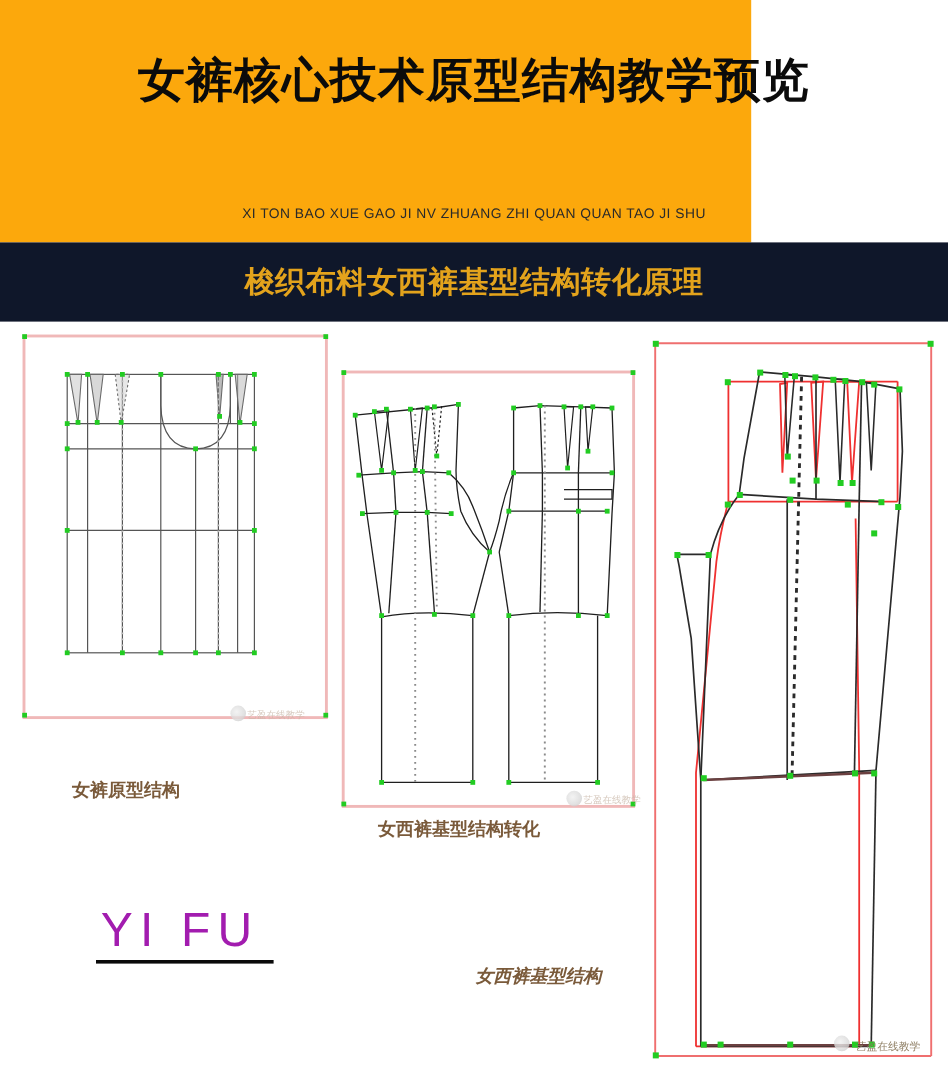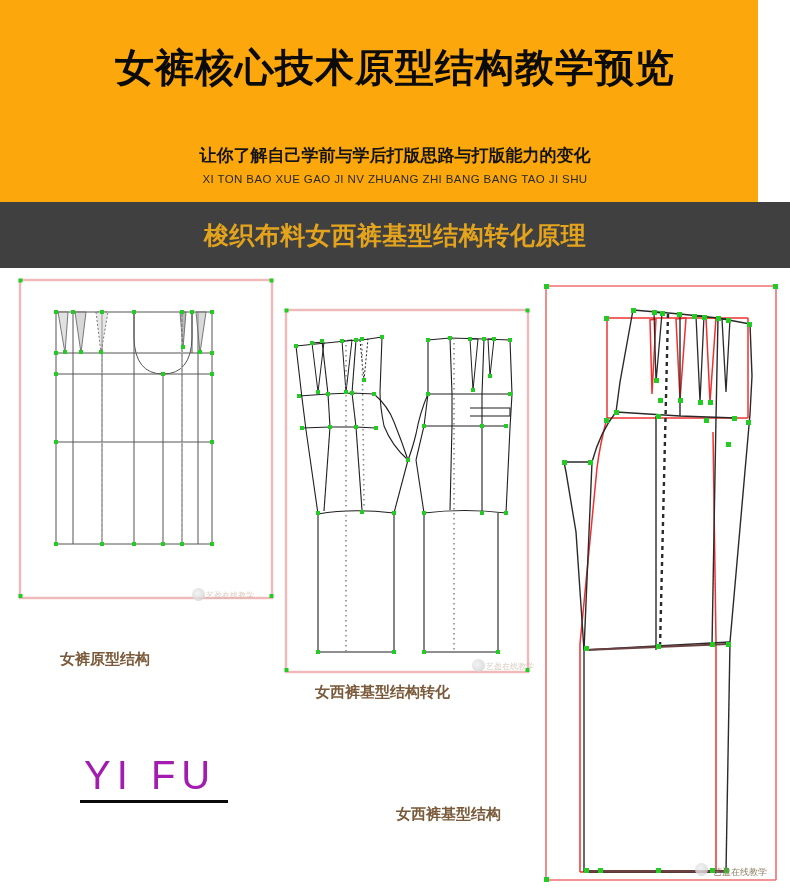--- a/index.html
+++ b/index.html
@@ -12,21 +12,21 @@
     background: #ffffff;
     font-family: "Liberation Sans", "DejaVu Sans", sans-serif;
     overflow: hidden;
     position: relative;
   }
 
   
   .header-band {
     position: absolute;
     left: 0; top: 0;
-    width: 758px;
+    width: 626px;
     height: 202px;
     background: #fca80c;
   }
   .page-title {
     position: absolute;
     left: 0; top: 44px;
     width: 790px;
     text-align: center;
     font-size: 39px;
     line-height: 48px;
@@ -57,21 +57,21 @@
     color: #2a2a2a;
     font-family: "Liberation Sans", sans-serif;
   }
 
   
   .black-band {
     position: absolute;
     left: 0; top: 202px;
     width: 790px;
     height: 66px;
-    background: #404040;
+    background: #0f172a;
   }
   .black-band-text {
     position: absolute;
     left: 0; top: 16px;
     width: 790px;
     text-align: center;
     font-size: 25px;
     line-height: 34px;
     font-weight: bold;
     color: #e3a31c;
@@ -89,21 +89,21 @@
     position: absolute;
     font-size: 15px;
     line-height: 20px;
     color: #7a5a3a;
     font-weight: bold;
     white-space: nowrap;
   }
 
   #caption-1 { left: 60px;  top: 609px; margin-top: 40px; }
   #caption-2 { left: 315px; top: 682px; text-align: center; }
-  #caption-3 { left: 396px; top: 804px; }
+  #caption-3 { left: 396px; top: 804px; font-style: italic; }
 
   
   .wordmark {
     position: absolute;
     left: 84px;
     top: 752px;
     font-size: 40px;
     line-height: 46px;
     letter-spacing: 6px;
     color: #a21caf;
@@ -144,22 +144,21 @@
   #wm-2 { left: 486px; top: 661px; }
   #wm-2-logo { left: 472px; top: 659px; }
   #wm-3 { left: 713px; top: 866px; }
   #wm-3-logo { left: 695px; top: 863px; }
 </style>
 </head>
 <body>
 
 <div class="header-band">
   <div class="page-title">女裤核心技术原型结构教学预览</div>
-  <div class="subtitle-2">让你了解自己学前与学后打版思路与打版能力的变化</div>
-  <div class="pinyin">XI TON BAO XUE GAO JI NV ZHUANG ZHI BANG BANG TAO JI SHU</div>
+  <div class="pinyin">XI TON BAO XUE GAO JI NV ZHUANG ZHI QUAN QUAN TAO JI SHU</div>
 </div>
 
 <div class="black-band">
   <div class="black-band-text">梭织布料女西裤基型结构转化原理</div>
 </div>
 
 <div class="diagram" id="diagram-1" style="left:18px; top:278px; width:256px; height:322px;">
   <svg width="256" height="322" viewBox="0 0 256 322">
 
     <rect x="2" y="2" width="252" height="318" fill="none" stroke="#f0b8b8" stroke-width="2.4"></rect>

